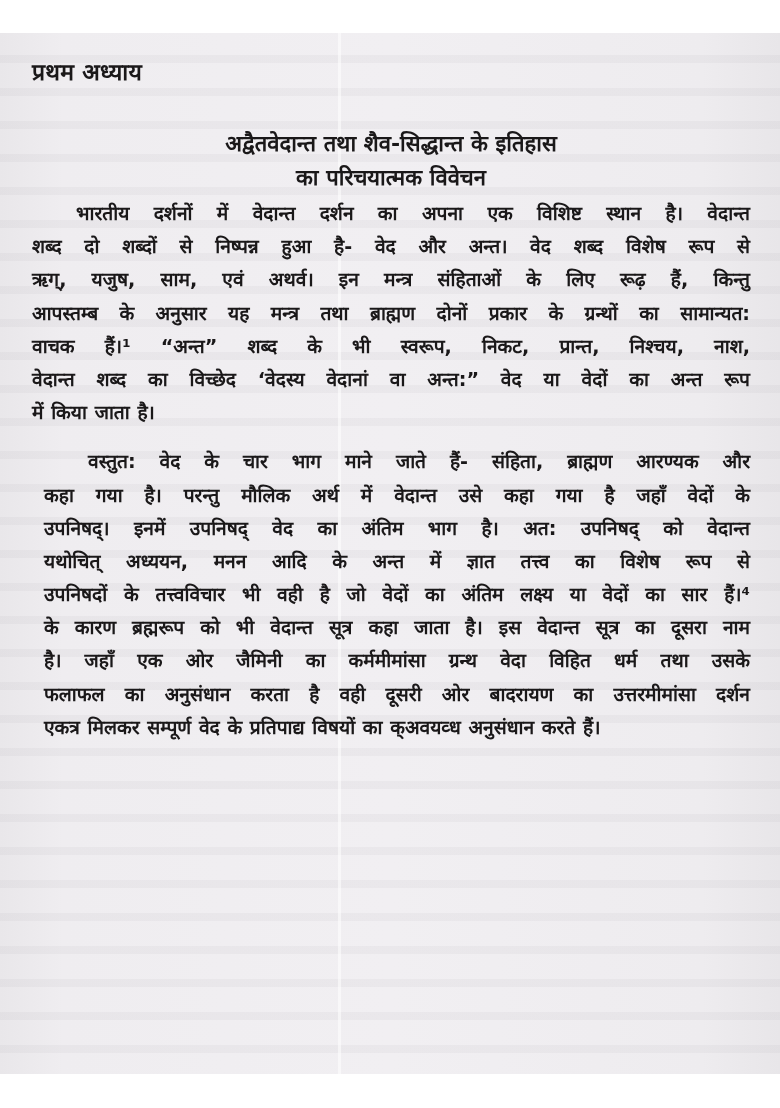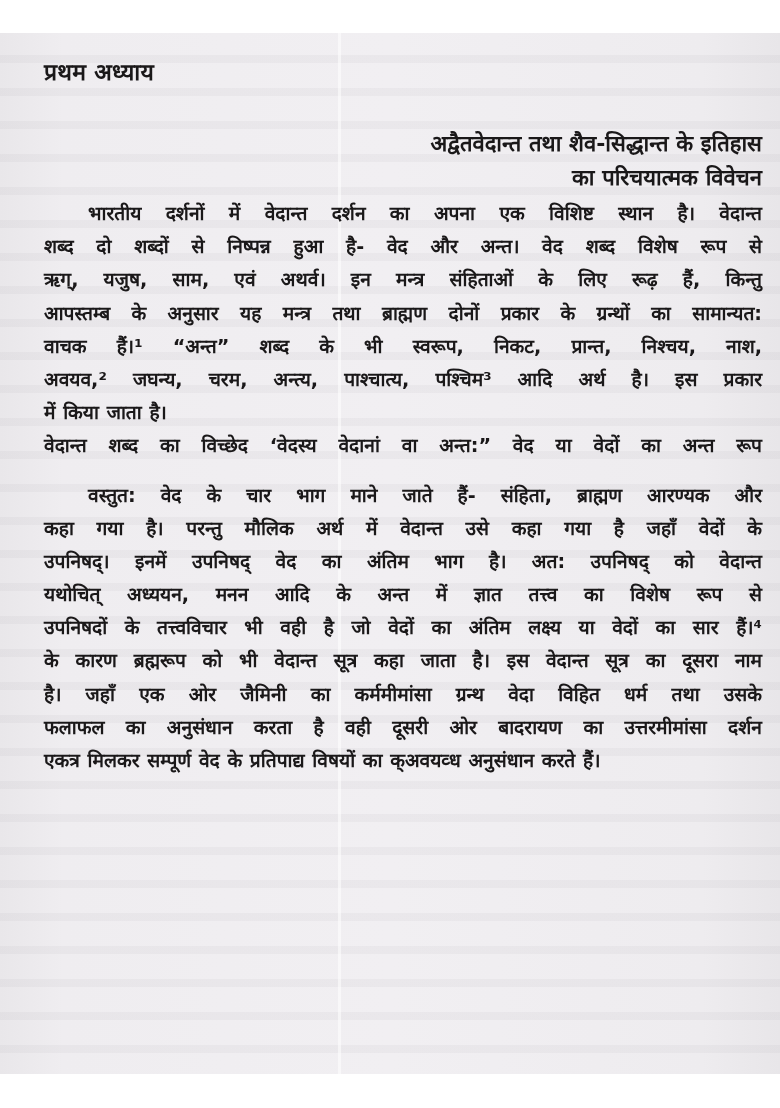--- a/index.html
+++ b/index.html
@@ -32,36 +32,36 @@
     .fold {
       position: absolute;
       left: 338px;
       top: 0;
       width: 3px;
       height: 100%;
       background: rgba(255,255,255,0.55);
     }
     .content {
       position: absolute;
-      left: 44px;
+      left: 32px;
       top: 20px;
       width: 718px;
       font-family: "DejaVu Sans", sans-serif;
       color: #1a1819;
     }
     .chapter {
       font-family: "DejaVu Sans", sans-serif;
       font-weight: bold;
       font-size: 23px;
       line-height: 30px;
       margin: 4px 0 0 0;
       letter-spacing: 0.2px;
     }
     .title {
-      text-align: right;
+      text-align: center;
       font-weight: bold;
       font-size: 22px;
       line-height: 34px;
       margin: 40px 0 0 0;
     }
     .title div {
       white-space: nowrap;
     }
     .para {
       font-size: 19.2px;
@@ -70,20 +70,21 @@
       text-align-last: left;
       margin: 0;
       text-indent: 44px;
       word-spacing: 1px;
     }
     .para.first {
       margin-top: 2px;
     }
     .para.second {
       margin-top: 16px;
+      margin-left: 12px;
     }
     .line {
       display: block;
       text-align: justify;
       text-align-last: justify;
       white-space: nowrap;
       height: 33.2px;
       overflow: visible;
       font-weight: bold;
     }
@@ -109,23 +110,22 @@
       <div>अद्वैतवेदान्त तथा शैव-सिद्धान्त के इतिहास</div>
       <div>का परिचयात्मक विवेचन</div>
     </div>
 
     <div class="para first" style="text-indent:0">
       <span class="line indent">भारतीय दर्शनों में वेदान्त दर्शन का अपना एक विशिष्ट स्थान है। वेदान्त</span>
       <span class="line">शब्द दो शब्दों से निष्पन्न हुआ है- वेद और अन्त। वेद शब्द विशेष रूप से</span>
       <span class="line">ऋग्, यजुष, साम, एवं अथर्व। इन मन्त्र संहिताओं के लिए रूढ़ हैं, किन्तु</span>
       <span class="line">आपस्तम्ब के अनुसार यह मन्त्र तथा ब्राह्मण दोनों प्रकार के ग्रन्थों का सामान्यत:</span>
       <span class="line">वाचक हैं।¹ “अन्त” शब्द के भी स्वरूप, निकट, प्रान्त, निश्चय, नाश,</span>
-      <span class="line">अवयव,² जघन्य, चरम, अन्त्य, पाश्चात्य, पश्चिम³ आदि अर्थ है। इस प्रकार</span>
+      <span class="line">वेदान्त शब्द का विच्छेद ‘वेदस्य वेदानां वा अन्त:” वेद या वेदों का अन्त रूप</span>
       <span class="line last">में किया जाता है।</span>
-      <span class="line">वेदान्त शब्द का विच्छेद ‘वेदस्य वेदानां वा अन्त:” वेद या वेदों का अन्त रूप</span>
     </div>
 
     <div class="para second" style="text-indent:0">
       <span class="line indent">वस्तुत: वेद के चार भाग माने जाते हैं- संहिता, ब्राह्मण आरण्यक और</span>
       <span class="line">कहा गया है। परन्तु मौलिक अर्थ में वेदान्त उसे कहा गया है जहाँ वेदों के</span>
       <span class="line">उपनिषद्। इनमें उपनिषद् वेद का अंतिम भाग है। अत: उपनिषद् को वेदान्त</span>
       <span class="line">यथोचित् अध्ययन, मनन आदि के अन्त में ज्ञात तत्त्व का विशेष रूप से</span>
       <span class="line">उपनिषदों के तत्त्वविचार भी वही है जो वेदों का अंतिम लक्ष्य या वेदों का सार हैं।⁴</span>
       <span class="line">के कारण ब्रह्मरूप को भी वेदान्त सूत्र कहा जाता है। इस वेदान्त सूत्र का दूसरा नाम</span>
       <span class="line">है। जहाँ एक ओर जैमिनी का कर्ममीमांसा ग्रन्थ वेदा विहित धर्म तथा उसके</span>

